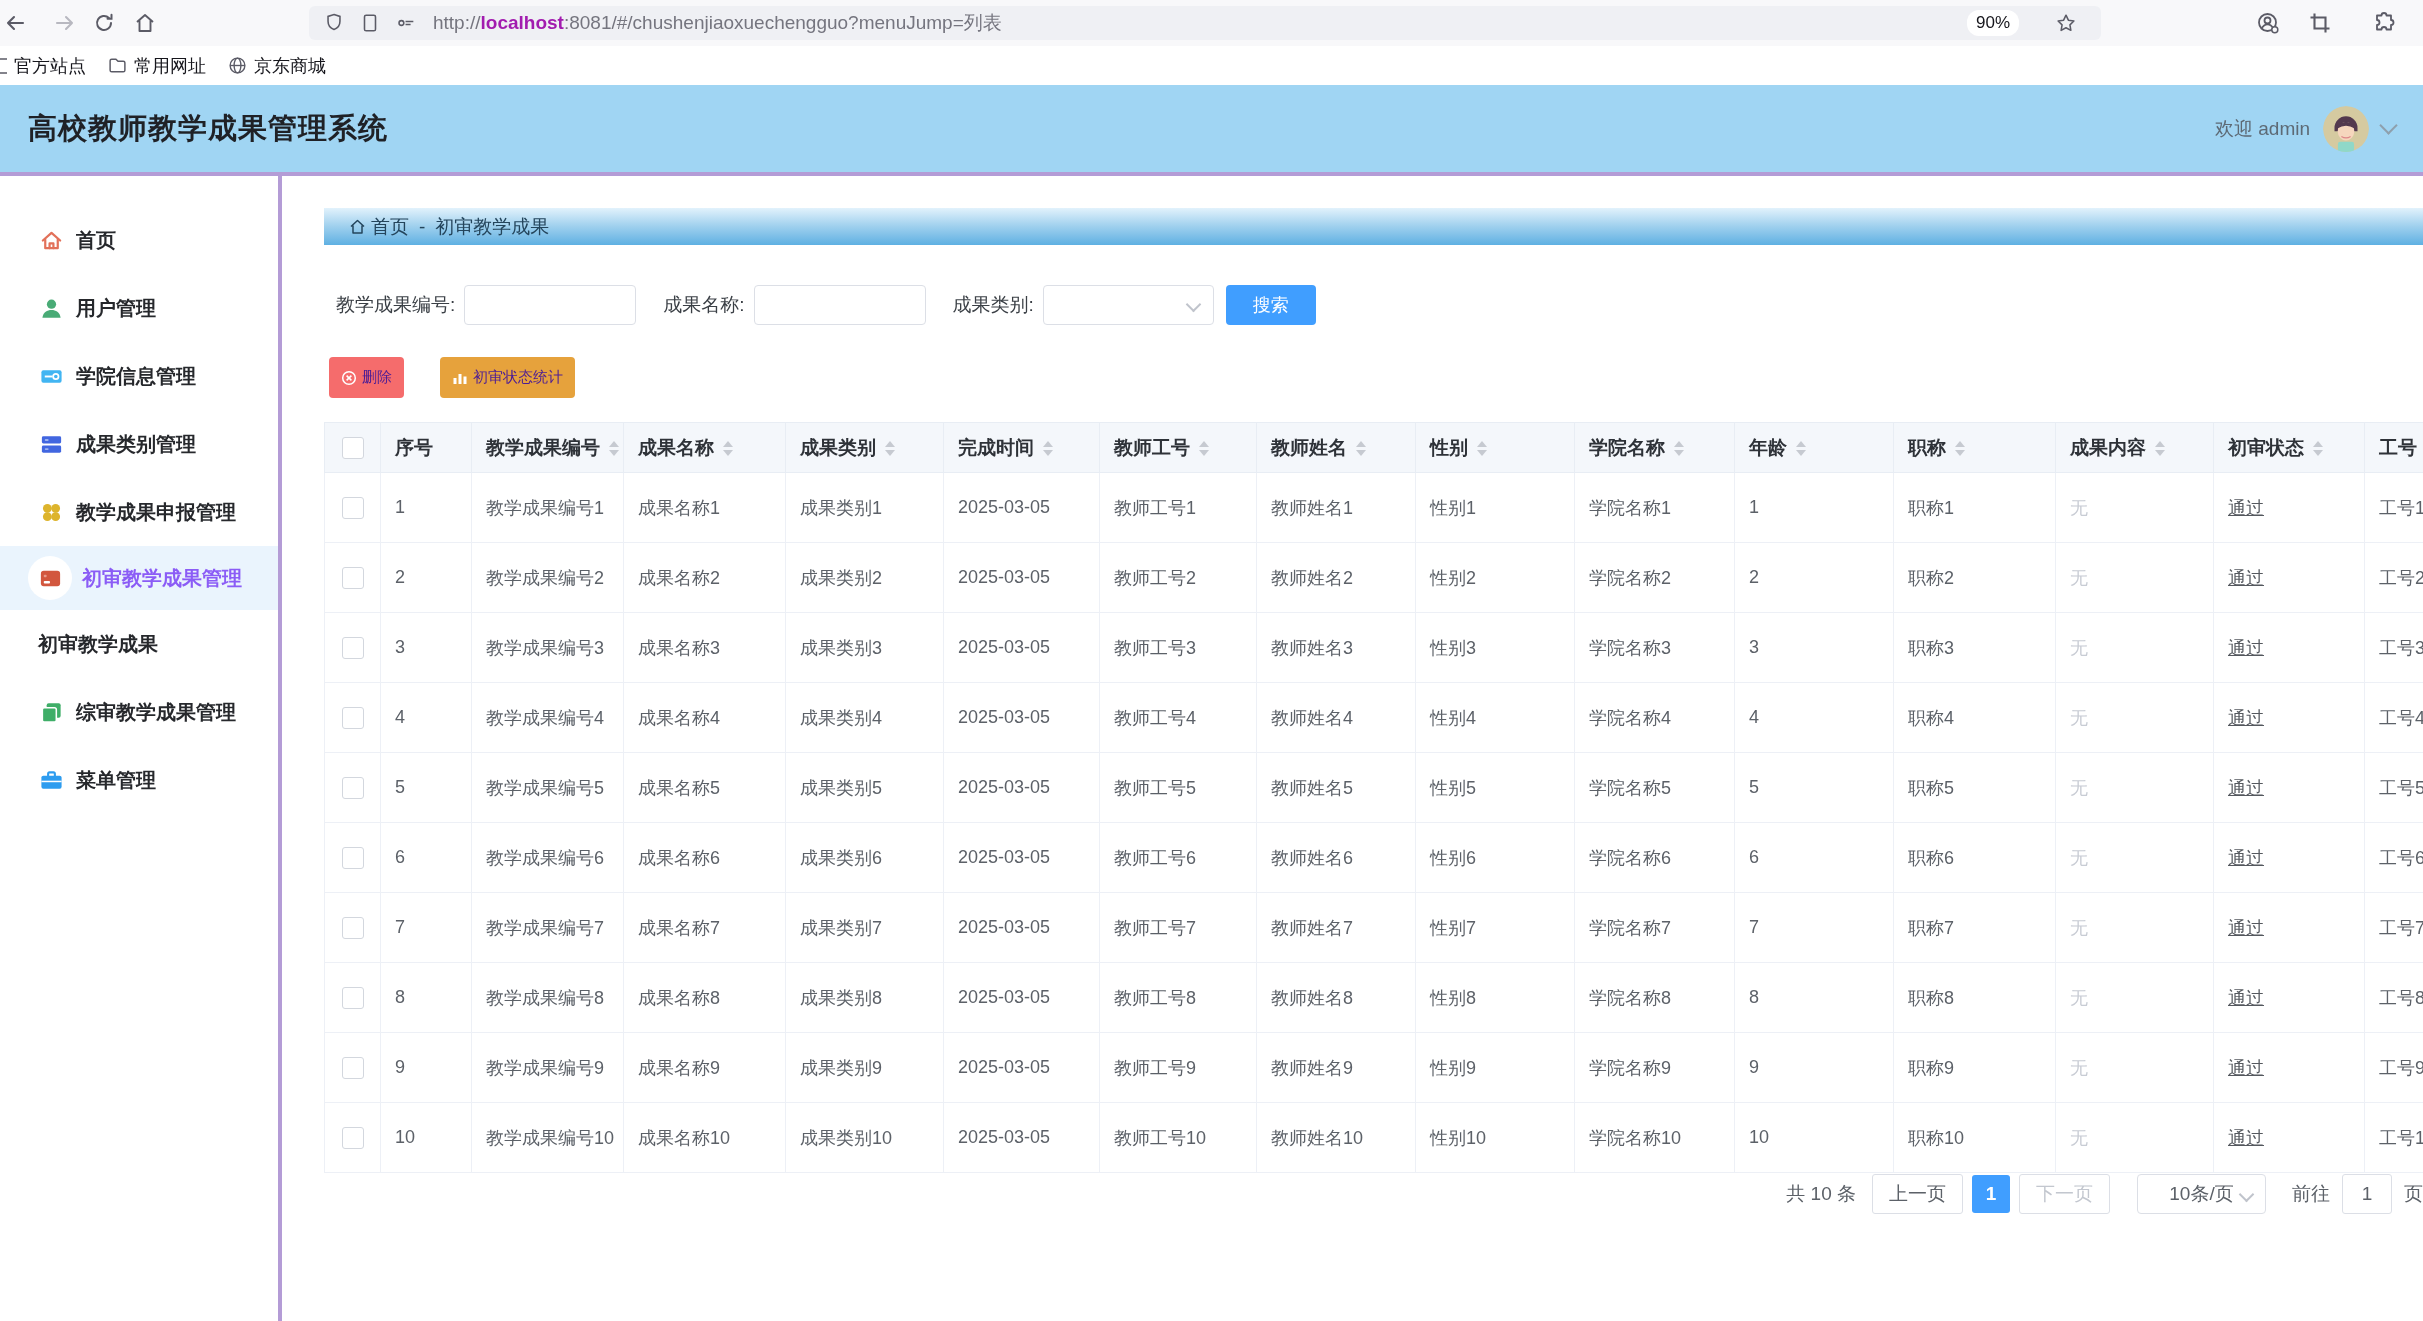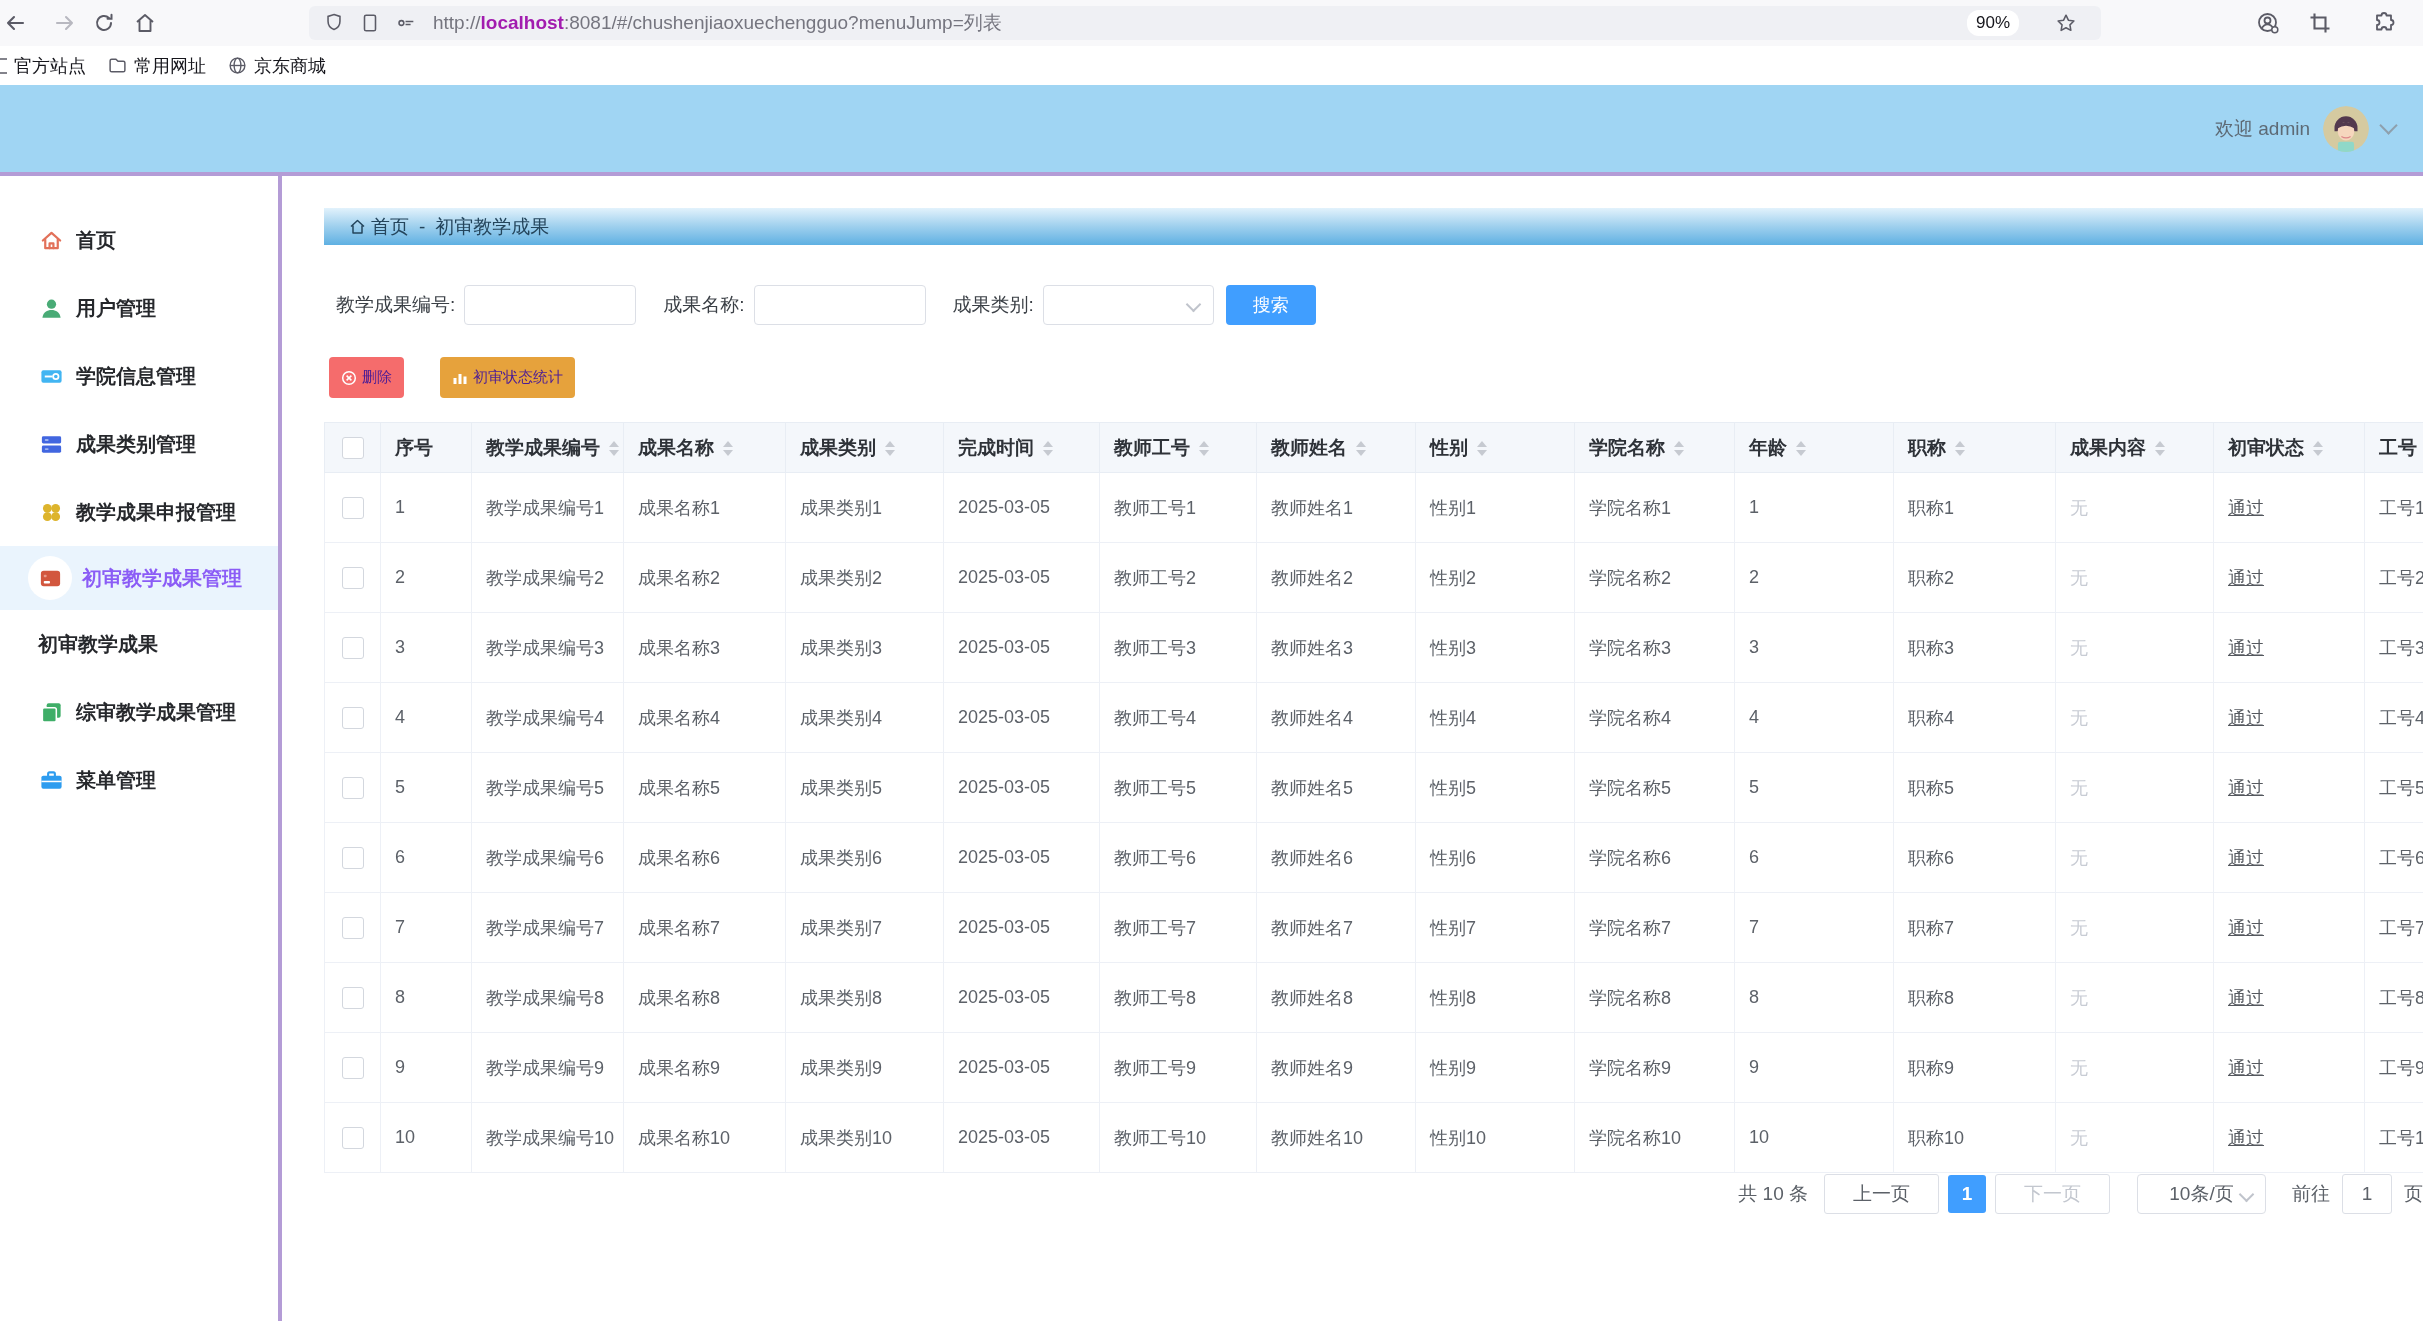--- a/index.html
+++ b/index.html
@@ -81,21 +81,21 @@
               border-bottom:6px solid #c6cad1;}
   .sorter .down{width:0;height:0;border-left:5px solid transparent;border-right:5px solid transparent;
                 border-top:6px solid #c6cad1;}
   td.muted{color:#c8ccd4;}
   .link{color:#55595f;text-decoration:underline;cursor:pointer;}
   
   .pagination{position:absolute;left:42px;top:998px;right:0;display:flex;align-items:center;
               justify-content:flex-end;font-size:19px;color:#5c6168;}
   .pg-total{margin-right:16px;}
   .pg-btn{height:38px;min-width:57px;border:1px solid #dcdfe6;background:#fff;border-radius:3px;
-          display:flex;align-items:center;justify-content:center;padding:0 28px;margin-right:9px;cursor:pointer;}
+          display:flex;align-items:center;justify-content:center;padding:0 16px;margin-right:9px;cursor:pointer;}
   .pg-btn.disabled{color:#c3c7cf;cursor:default;}
   .pg-cur{width:38px;height:38px;background:#409eff;color:#fff;border-radius:3px;display:flex;
           align-items:center;justify-content:center;font-weight:700;margin-right:9px;}
   .pg-size{width:129px;height:40px;border:1px solid #dcdfe6;border-radius:4px;position:relative;
            display:flex;align-items:center;justify-content:center;margin:0 26px 0 18px;cursor:pointer;
            box-sizing:border-box;}
   .pg-size .chev{position:absolute;right:13px;top:14px;}
   .pg-goto{margin-right:12px;}
   .pg-input{width:48px;height:38px;border:1px solid #dcdfe6;border-radius:3px;display:flex;
             align-items:center;justify-content:center;margin-right:12px;}
@@ -195,20 +195,21 @@
             <ellipse cx="9" cy="9" rx="3.2" ry="7"></ellipse>
             <path d="M2 9h14"></path>
           </svg>
         </span>
         <span class="bm-label">京东商城</span>
       </div>
     </div>
 </div>
 
 <div class="appheader">
+  <div class="apptitle">高校教师教学成果管理系统</div>
   <div class="userbox">
     <span class="welcome">欢迎 admin</span>
     <span class="avatar">
       <svg width="46" height="46" viewBox="0 0 40 40">
         <circle cx="20" cy="20" r="20" fill="#d5caa0"></circle>
         <path d="M10 19a10 10 0 0 1 20 0v3h-20z" fill="#53394e"></path>
         <ellipse cx="20" cy="22" rx="7.2" ry="8" fill="#f6d6bd"></ellipse>
         <path d="M12.5 17q7.5-6.5 15 0l0 2.5q-7.5-4.5-15 0z" fill="#53394e"></path>
         <path d="M24 26.5q-4 2.5-8 0" stroke="#d88" stroke-width="1" fill="none"></path>
         <rect x="13" y="31" width="14" height="9" rx="2" fill="#8fd8c8"></rect>

